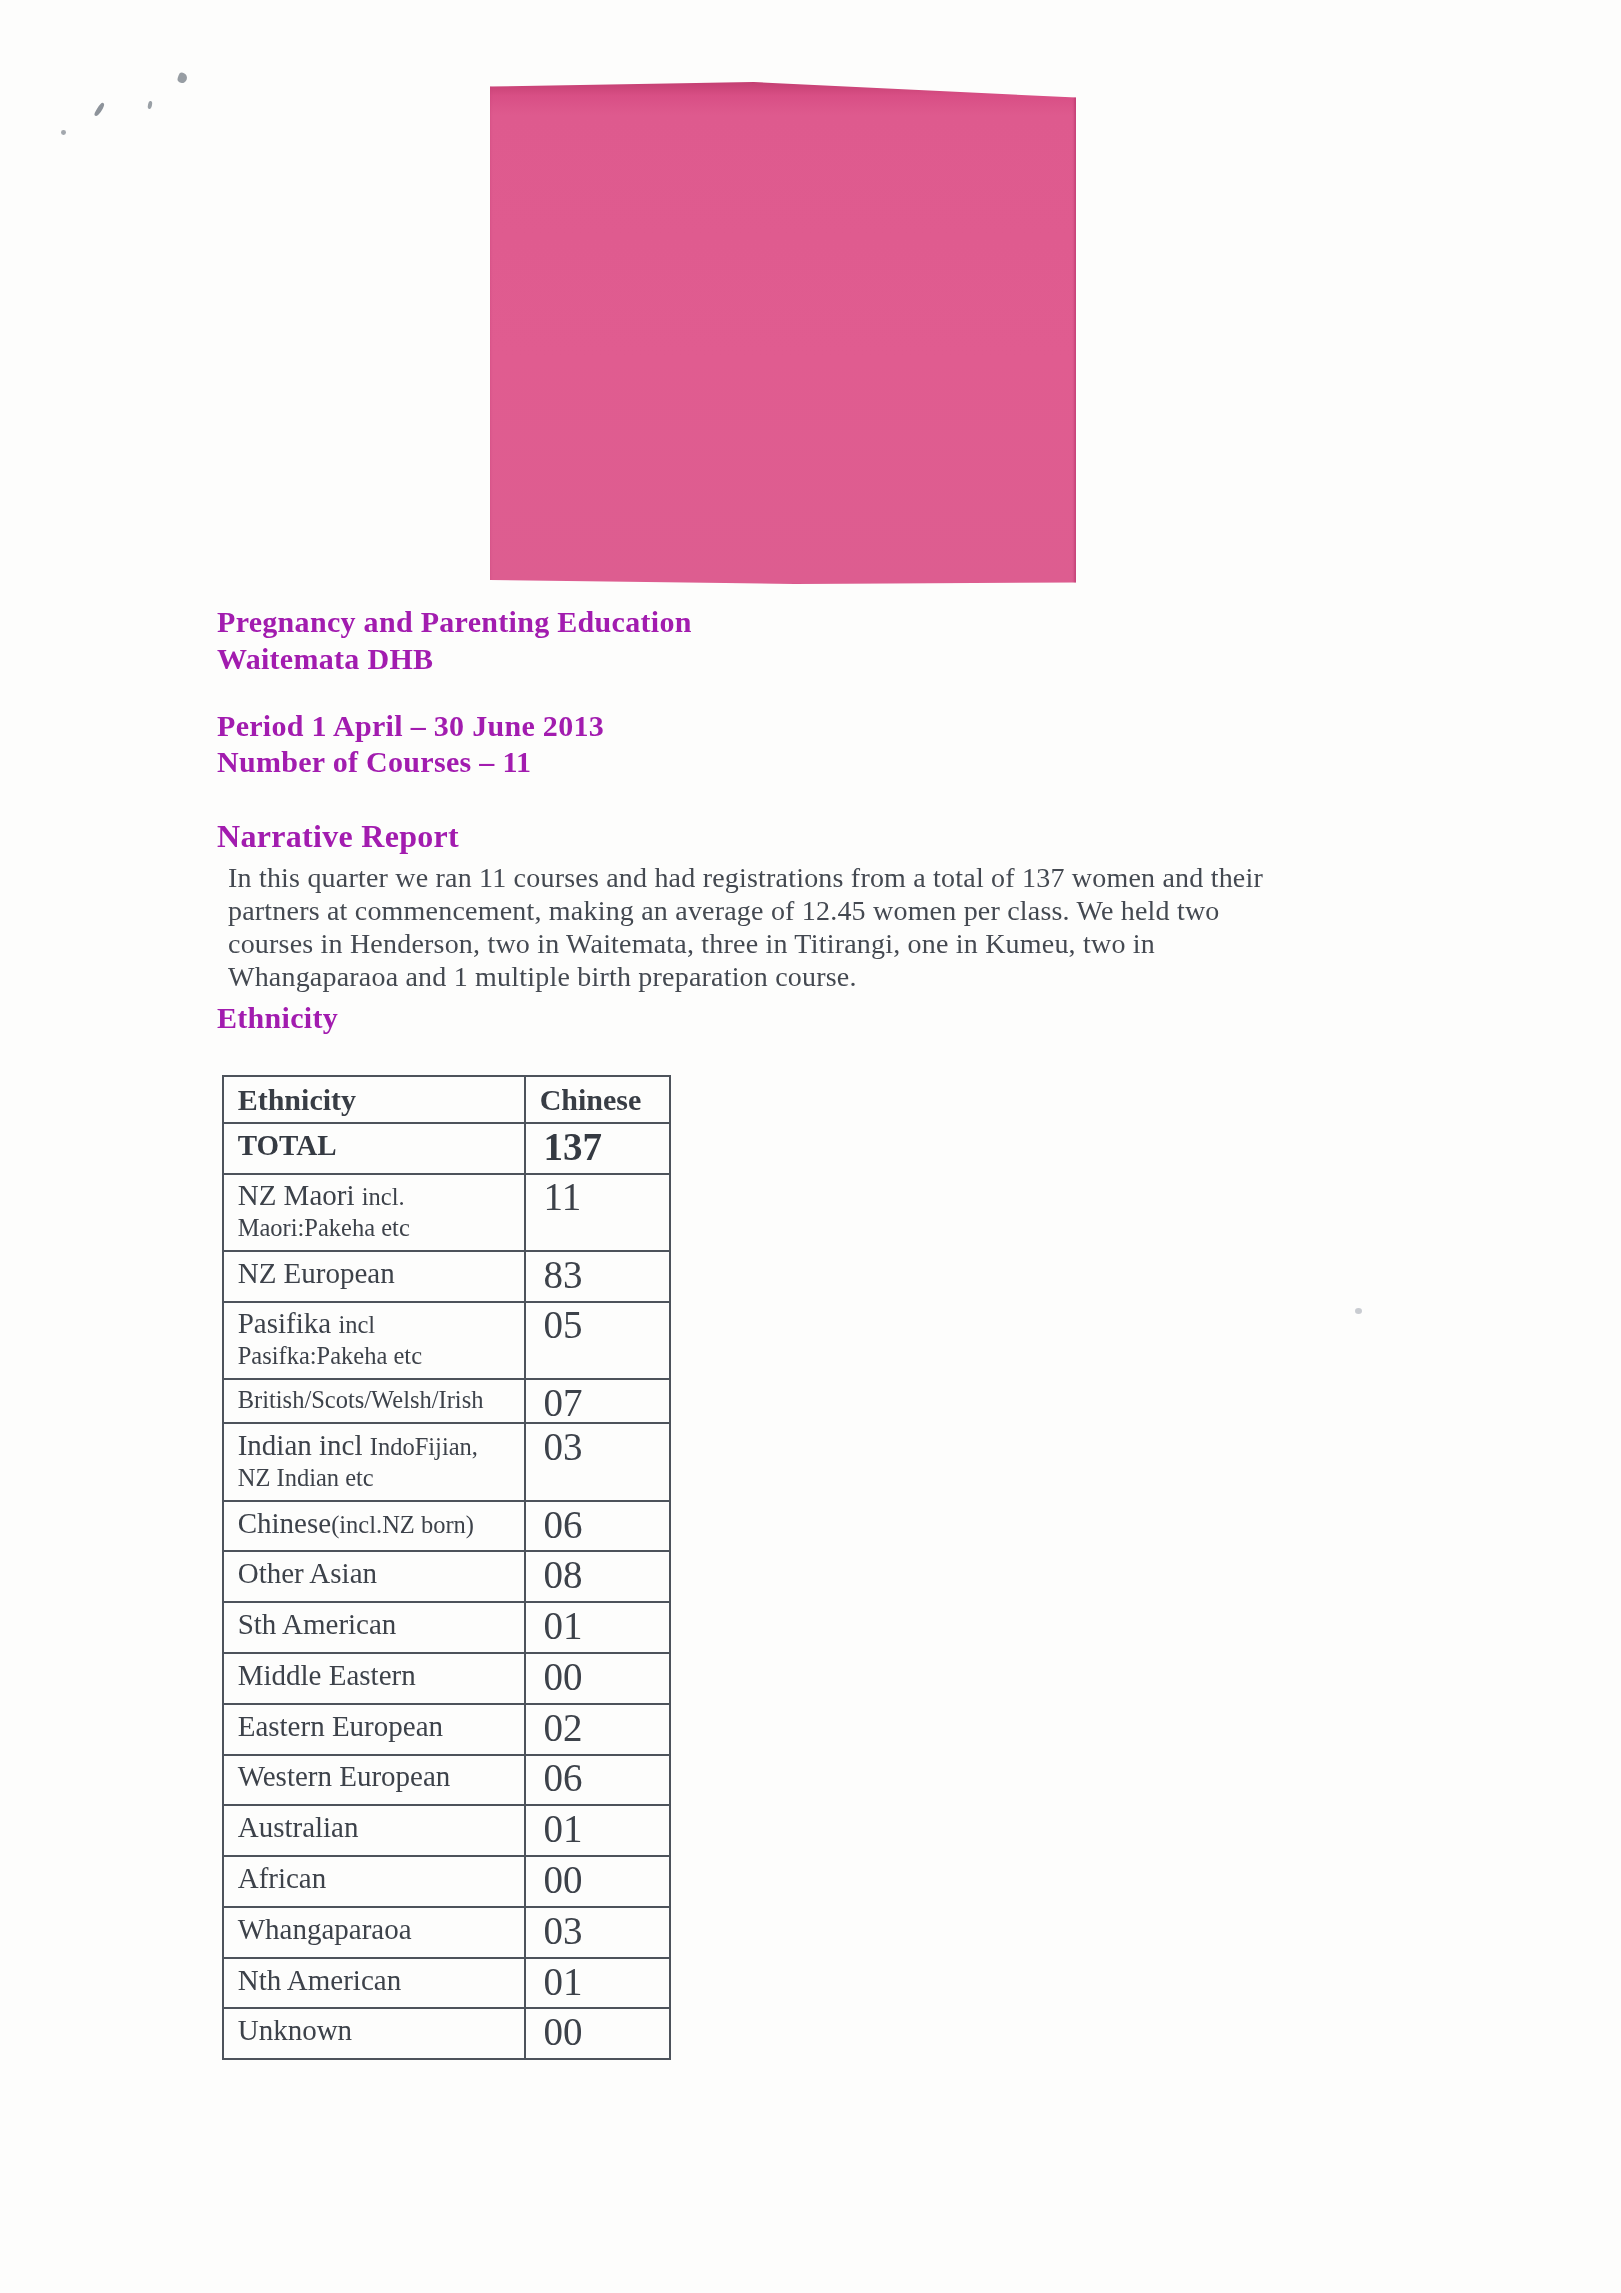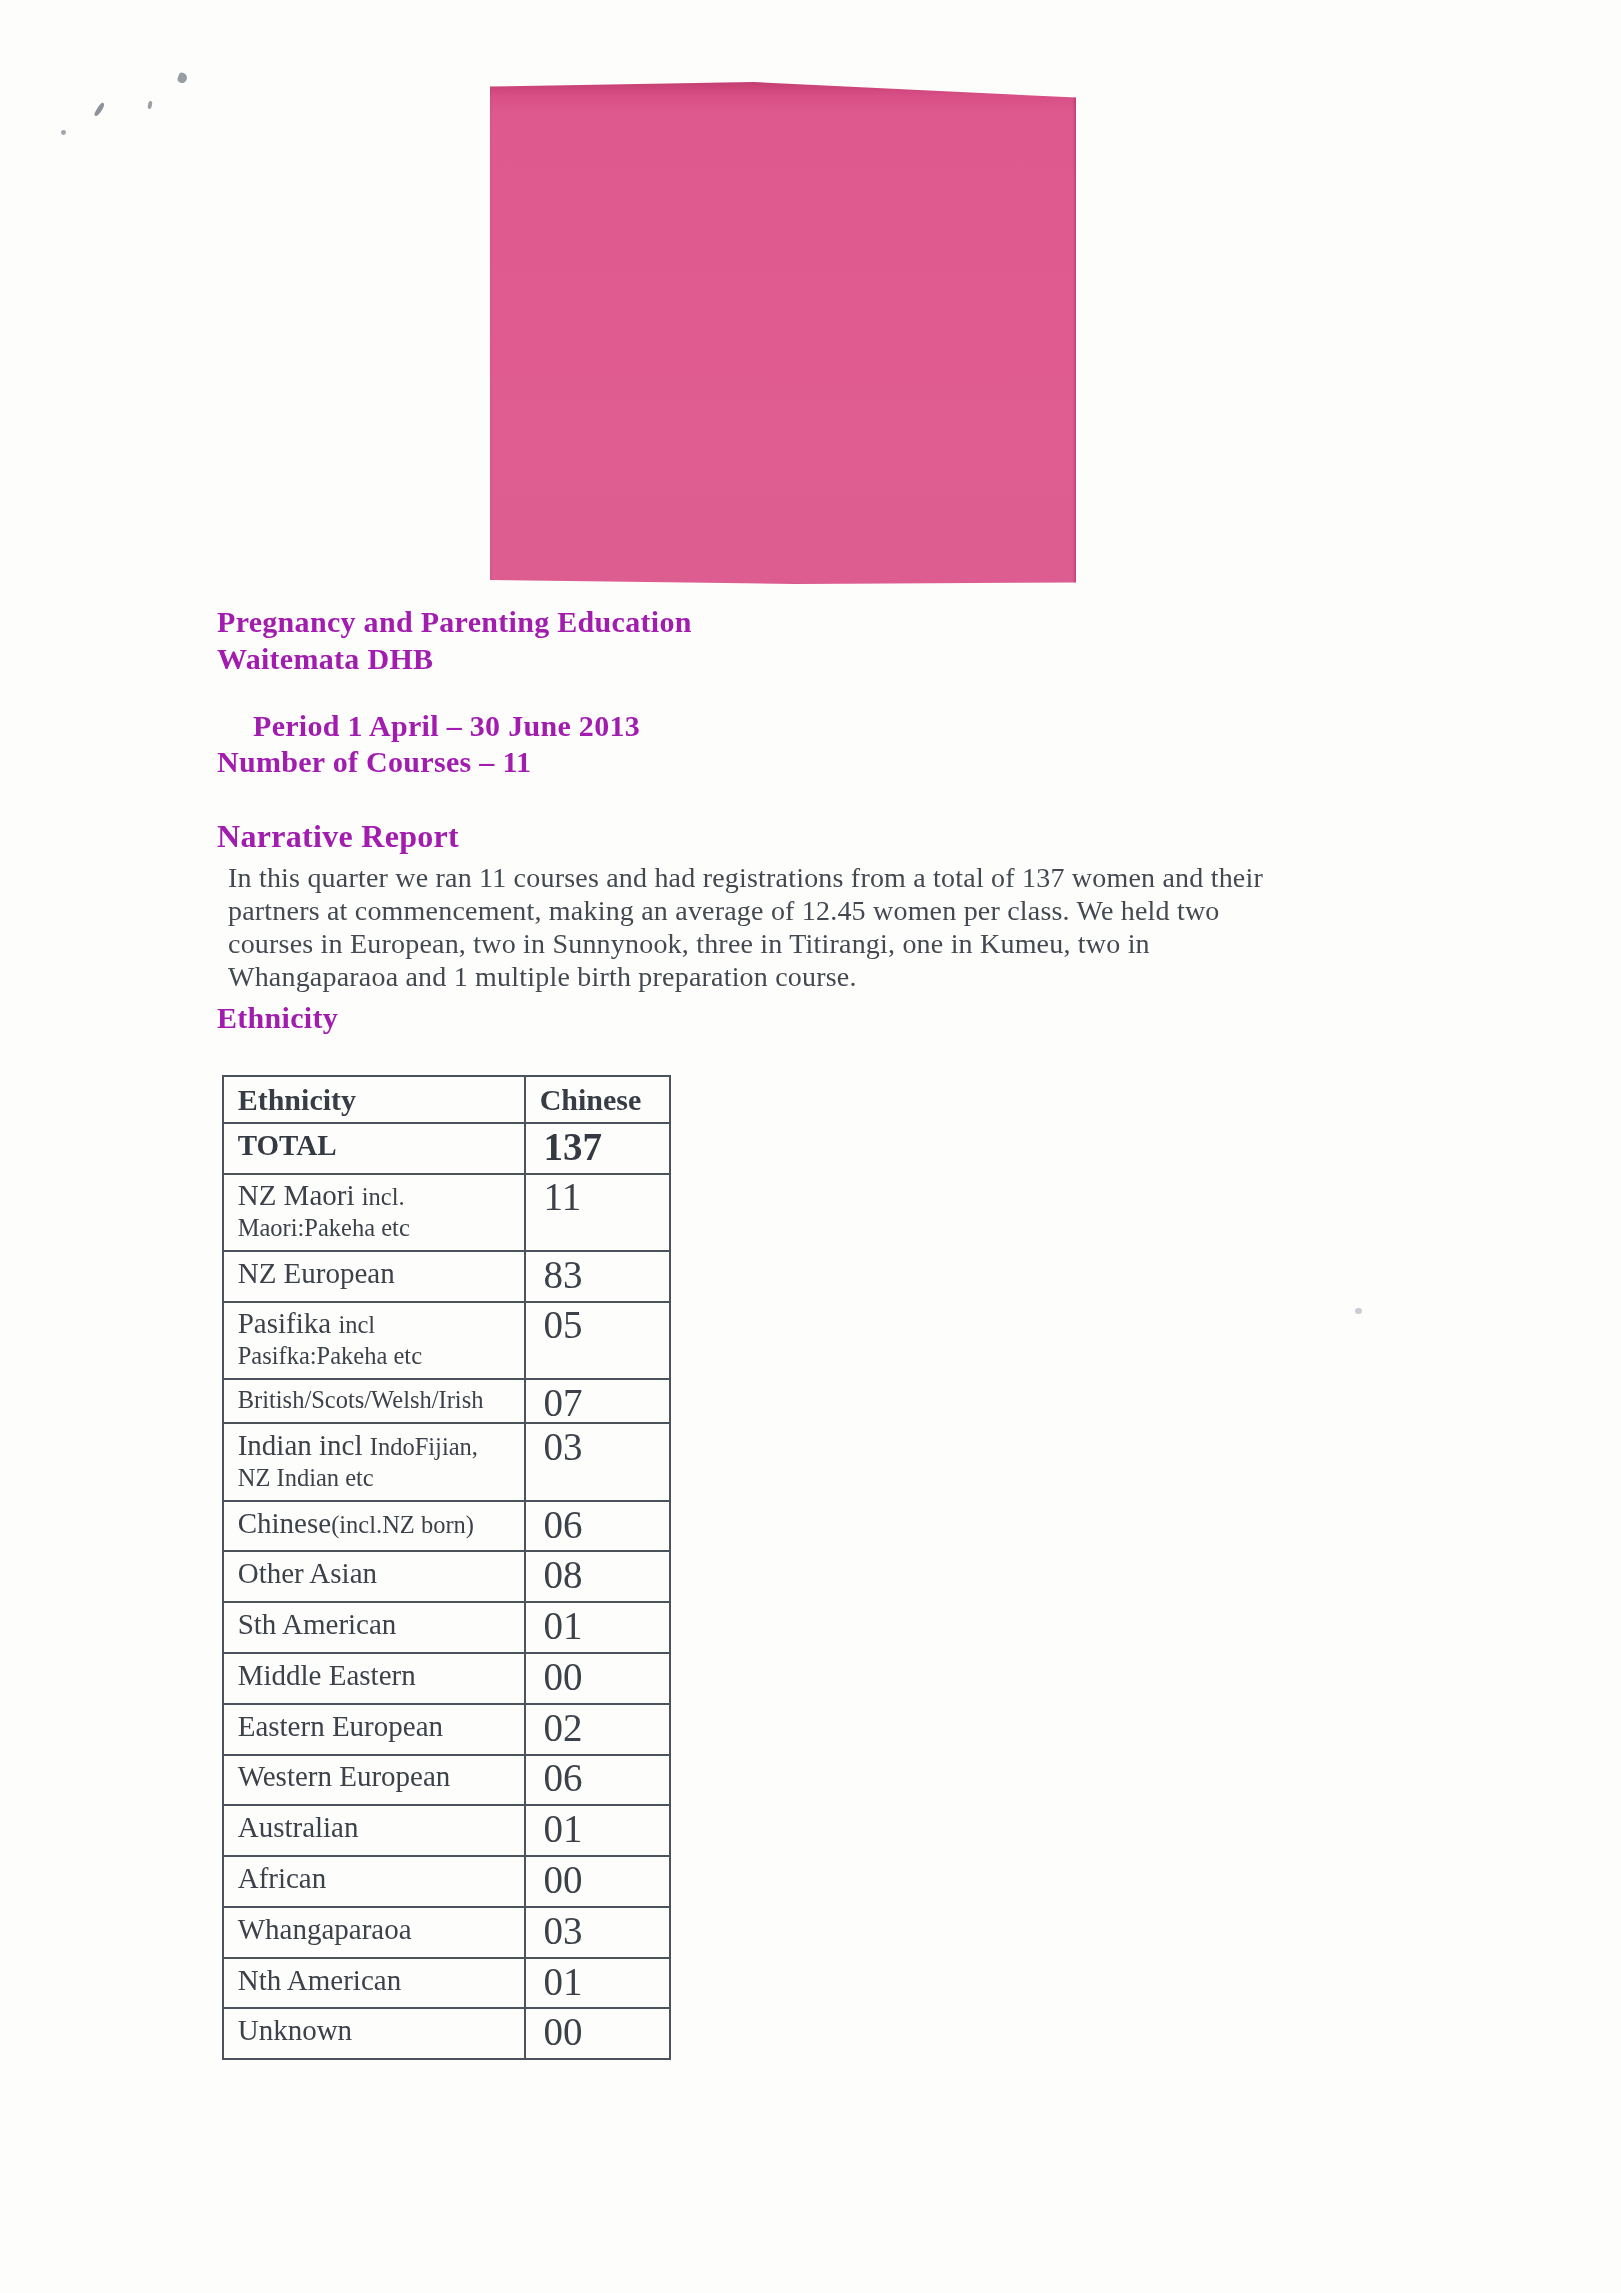--- a/index.html
+++ b/index.html
@@ -27,21 +27,21 @@
   .sp4{left:61px;top:130px;width:4.9px;height:4.9px;background:#a2a7ad;}
   .sp5{left:1355px;top:1308px;width:6.9px;height:5.9px;background:#c9ccd1;}
   
   .h{
     position:absolute;left:217px;
     font-weight:bold;font-size:30px;line-height:35px;
     color:#a21caf;letter-spacing:0.3px;white-space:nowrap;
   }
   .t-title1{top:604px;}
   .t-title2{top:641px;}
-  .t-period{top:708px;margin-left:36px;}
+  .t-period{top:708px;}
   .t-courses{top:744px;}
   .t-narr{top:819px;font-size:32px;}
   .t-eth{top:1000px;font-size:30px;}
   .paragraph{
     position:absolute;left:228px;top:861px;
     font-size:28px;line-height:33px;color:#444951;
   }
   .paragraph .pline{white-space:nowrap;letter-spacing:0.2px;}
   
   .eth-table{
@@ -85,21 +85,21 @@
 
   <div class="h t-title1">Pregnancy and Parenting Education</div>
   <div class="h t-title2">Waitemata DHB</div>
   <div class="h t-period">Period 1 April – 30 June 2013</div>
   <div class="h t-courses">Number of Courses – 11</div>
   <div class="h t-narr">Narrative Report</div>
 
   <div class="paragraph">
     <div class="pline">In this quarter we ran 11 courses and had registrations from a total of 137 women and their</div>
     <div class="pline">partners at commencement, making an average of 12.45 women per class. We held two</div>
-    <div class="pline">courses  in European, two in Sunnynook, three in Titirangi, one in Kumeu, two in</div>
+    <div class="pline">courses  in Henderson, two in Waitemata, three in Titirangi, one in Kumeu, two in</div>
     <div class="pline">Whangaparaoa and 1 multiple birth preparation course.</div>
   </div>
 
   <div class="h t-eth">Ethnicity</div>
 
   <table class="eth-table">
     <colgroup>
         <col class="c1">
         <col class="c2">
       </colgroup>

